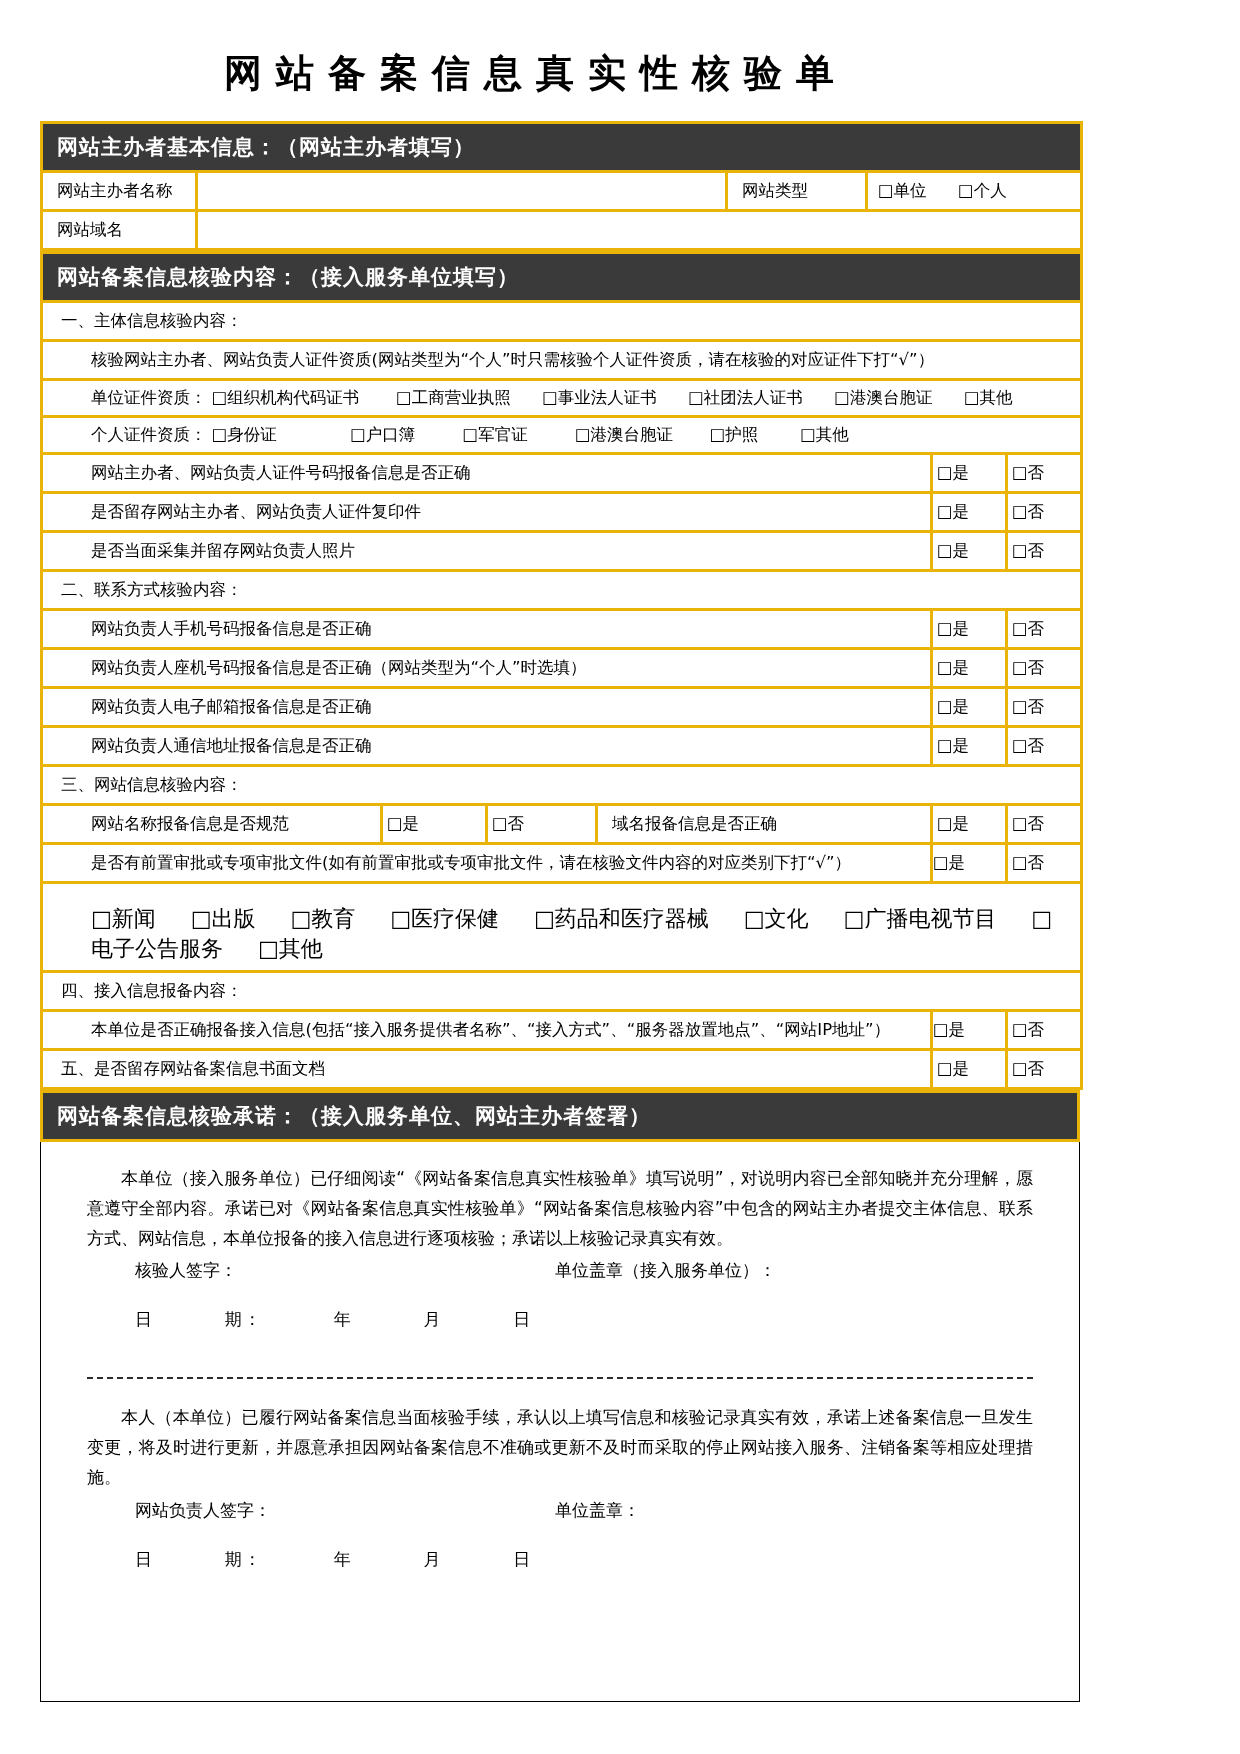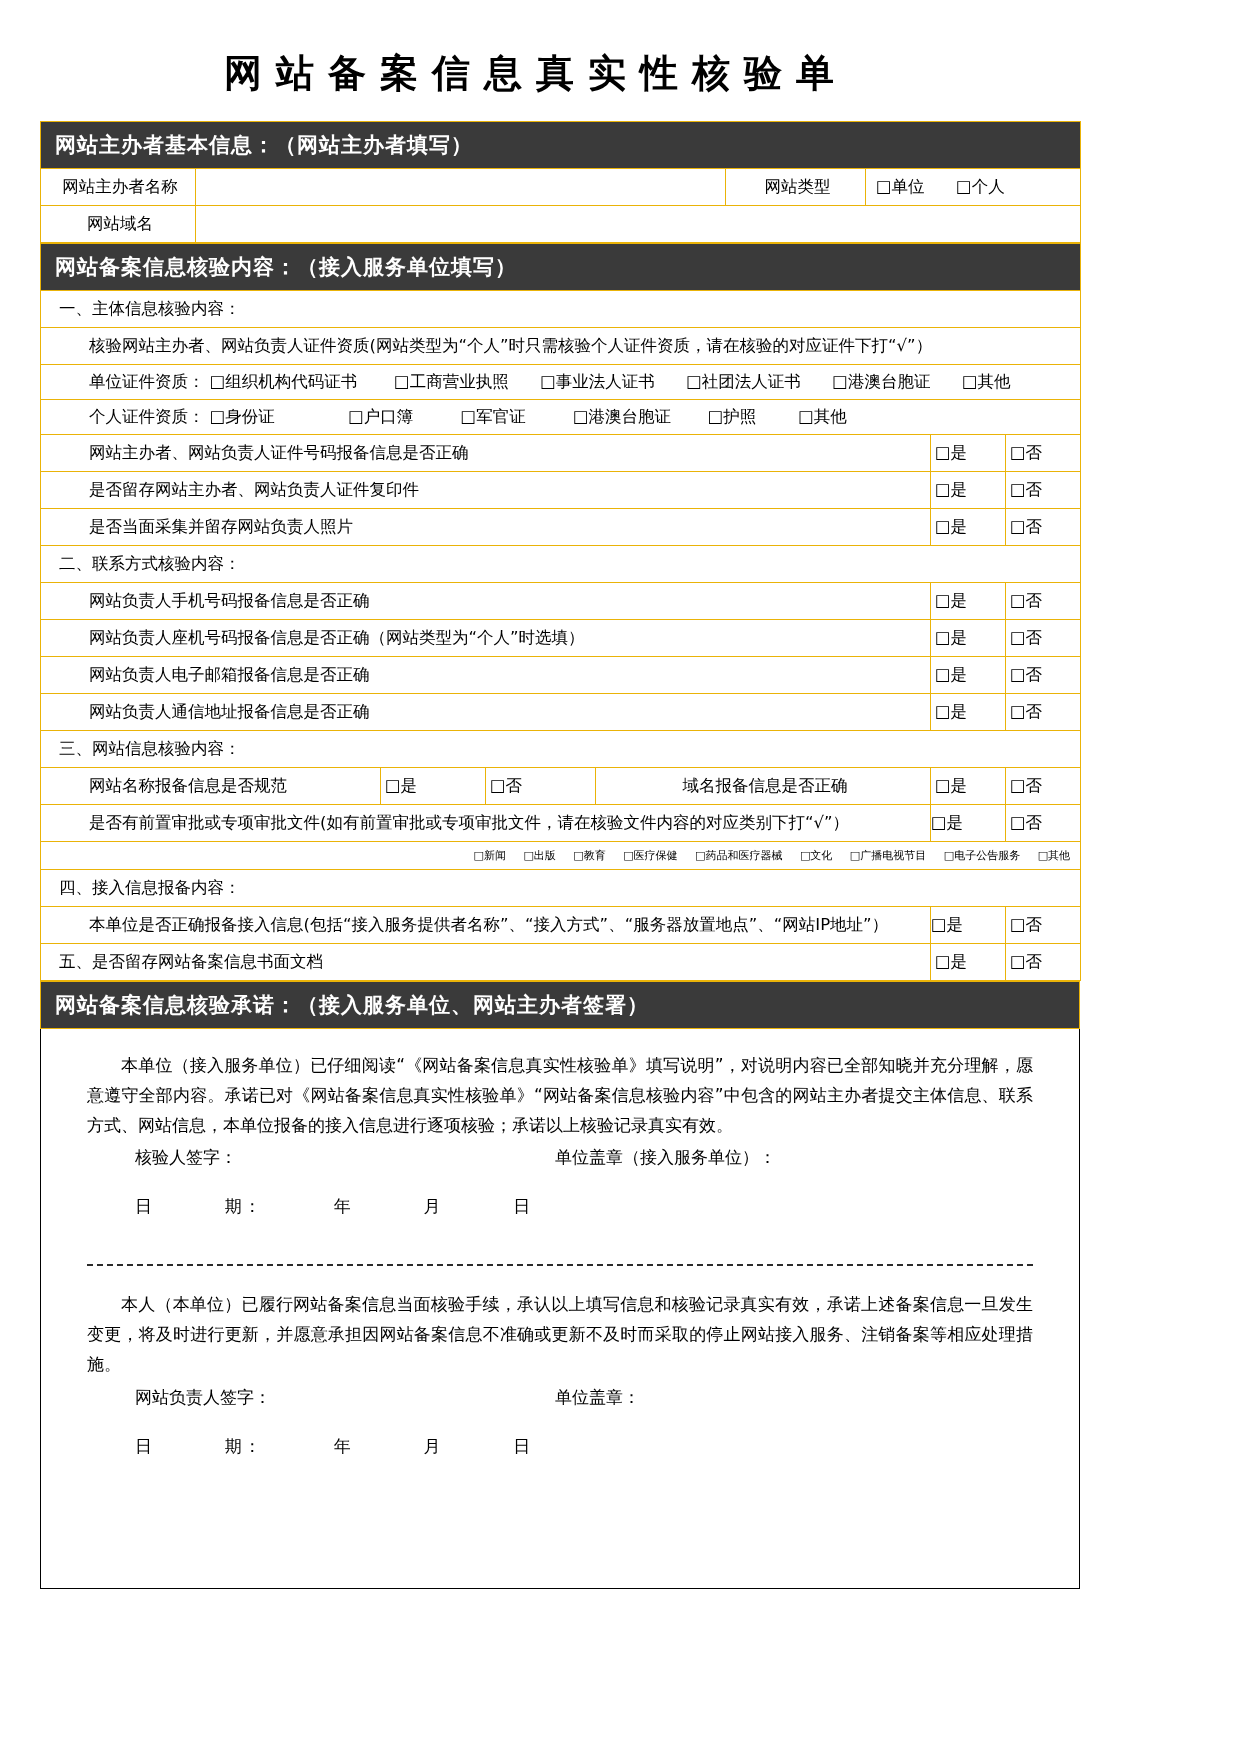--- a/index.html
+++ b/index.html
@@ -21,45 +21,45 @@
     margin: 12px 0 22px 0;
     font-family: "DejaVu Serif", "Liberation Serif", serif;
   }
 
   table.frame {
     width: 1040px;
     margin: 0 auto;
     border-collapse: collapse;
     table-layout: fixed;
   }
-  .frame td, .frame th { border: 1px solid #eab308; }
+  .frame td, .frame th { border: 3px solid #eab308; }
 
   .band {
     background: #3a3a3a;
     color: #fff;
     font-size: 21px;
     font-weight: bold;
     padding: 9px 14px;
     letter-spacing: 1px;
   }
 
   .cell { font-size: 16.5px; padding: 7px 10px; vertical-align: middle; }
-  .cell-pad { padding-left: 14px; text-align: center; }
+  .cell-pad { padding-left: 14px; }
   .indent2 { padding-left: 48px; }
   .blank { background: #fff; }
 
   .sec-title { font-size: 16.5px; padding: 7px 10px 7px 18px; }
 
   .yn { font-size: 16.5px; text-align: left; padding: 7px 4px; white-space: nowrap; }
   .chk { display: inline-block; }
 
   .certrow { font-size: 16.5px; padding: 6px 10px 6px 48px; }
   .certrow .item { display: inline-block; }
 
-  .cat-row { font-size: 11px; padding: 6px 10px 6px 48px; text-align: right; }
+  .cat-row { font-size: 22px; padding: 20px 10px 6px 48px; }
 
   
   .promise {
     width: 1040px;
     margin: 0 auto;
     border: 1px solid #000;
     border-top: none;
     padding: 22px 46px 30px 46px;
     min-height: 560px;
     position: relative;

